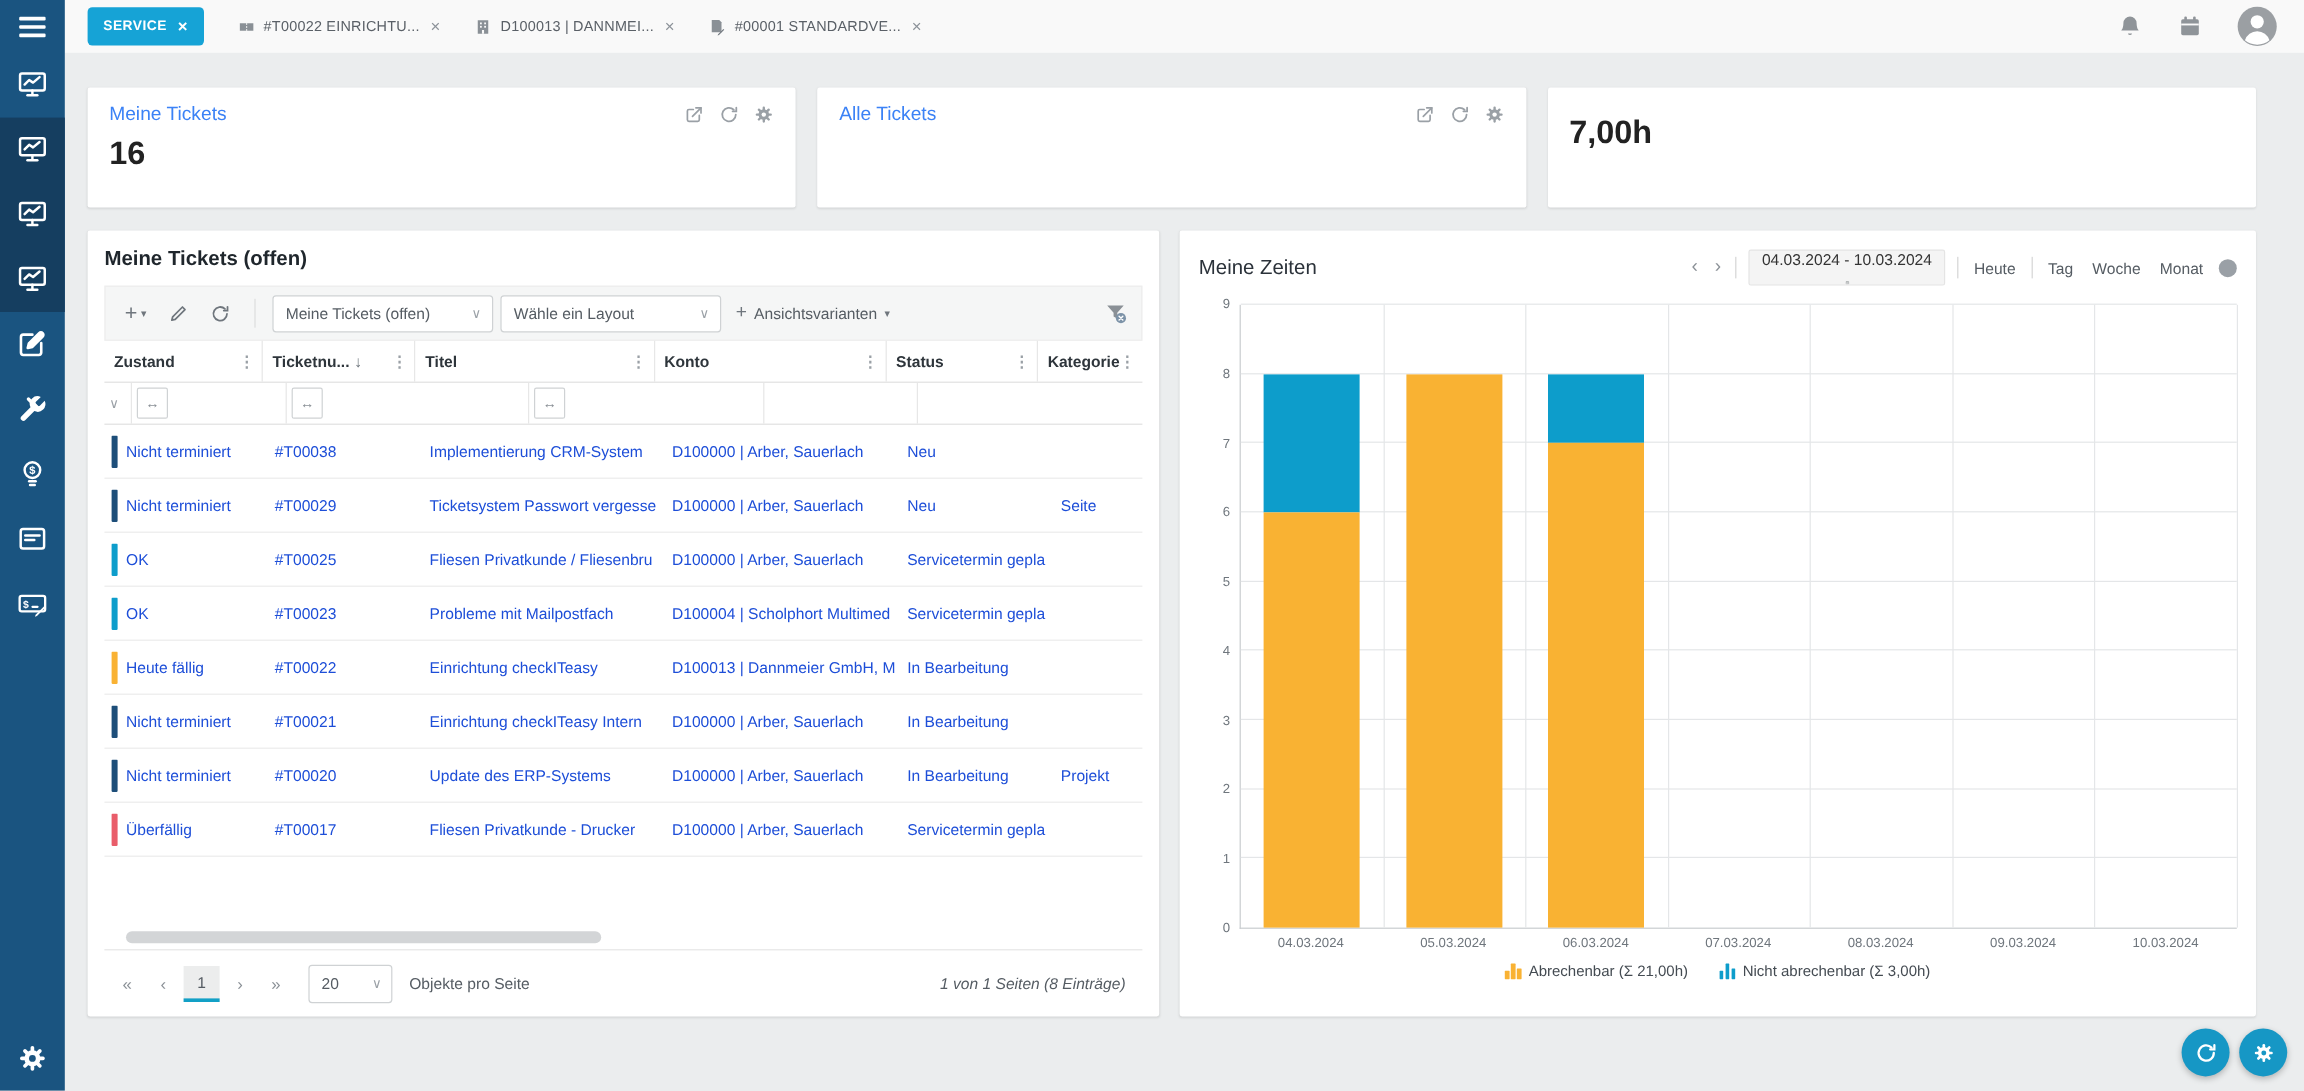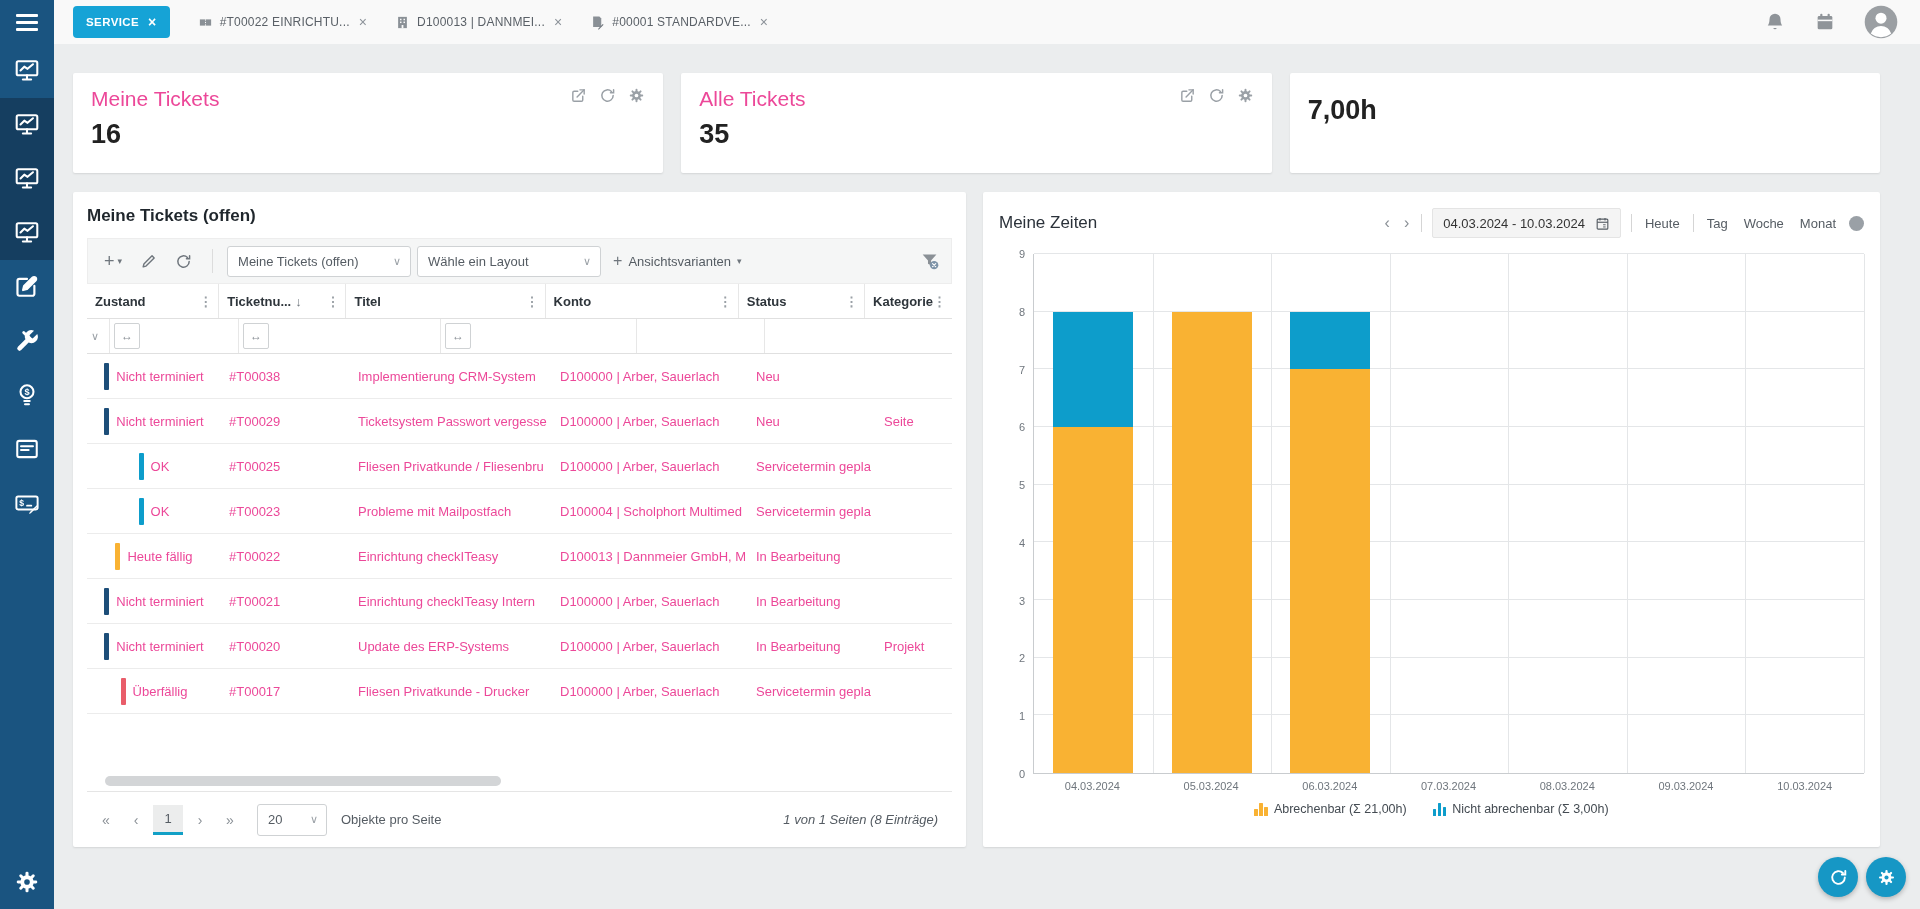--- a/index.html
+++ b/index.html
@@ -28,21 +28,21 @@
   .top-actions { margin-left:auto; display:flex; align-items:center; gap:28px; }
   .top-actions .ticon { cursor:pointer; display:flex; }
 
   
   .main { flex:1; padding:29px 40px 0 19px; min-height:0; position:relative; }
 
   
   .cards { display:flex; gap:18px; height:100px; }
   .card { flex:1; background:#fff; border-radius:2px; box-shadow:0 1px 2px rgba(0,0,0,.10); padding:14px 18px; }
   .stat-head { display:flex; align-items:flex-start; }
-  .stat-title { font-size:21px; color:#ec4899; }
+  .stat-title { font-size:16px; color:#3b82f6; }
   .stat-icons { margin-left:auto; display:flex; gap:12px; align-items:center; }
   .stat-icons svg { width:17px; height:17px; cursor:pointer; }
   .stat-value { font-size:27px; font-weight:bold; color:#222; margin-top:8px; }
 
   
   .panels { display:flex; gap:17px; margin-top:19px; height:655px; }
   .panel { background:#fff; border-radius:2px; box-shadow:0 1px 2px rgba(0,0,0,.10); flex:1; min-width:0; }
 
   
   .panel-tickets { padding:12px 14px 0 14px; display:flex; flex-direction:column; }
@@ -68,21 +68,21 @@
   .th .kebab { margin-left:auto; color:#9aa0a6; cursor:pointer; font-size:13px; }
   .th .sort { color:#6f767d; margin-left:4px; font-weight:normal; }
   .thead { border-bottom:1px solid #e0e0e0; }
   .tf { height:34px; border-right:1px solid #e7e7e7; display:flex; align-items:center; padding:3px 4px; }
   .tfilter { border-bottom:1px solid #e0e0e0; }
   .tf .chev { margin-left:auto; color:#9aa0a6; font-size:11px; padding-right:6px; cursor:pointer; }
   .resize-box { width:26px; height:26px; border:1px solid #cfd2d4; border-radius:2px; display:flex; align-items:center; justify-content:center; color:#8a9096; font-size:12px; flex-shrink:0; cursor:pointer; background:#fff; }
   .tf input { border:none; outline:none; flex:1; height:26px; min-width:0; padding:0 5px; font-size:13px; background:transparent; }
   .c0{width:134px;} .c1{width:129px;} .c2{width:202px;} .c3{width:196px;} .c4{width:128px;} .c5{flex:1; border-right:none !important;}
   .trow { display:flex; align-items:center; height:45px; border-bottom:1px solid #ececec; cursor:pointer; }
-  .td { padding:0 6px 0 8px; overflow:hidden; white-space:nowrap; color:#ec4899;justify-content:center; }
+  .td { padding:0 6px 0 8px; overflow:hidden; white-space:nowrap; color:#1d4ed8; }
   .td-state { display:flex; align-items:center; gap:7px; padding-left:6px; }
   .state-bar { width:5px; height:27px; border-radius:1px; flex-shrink:0; }
   .tbody-spacer { flex:1; }
 
   
   .hscroll { height:12px; margin:6px 2px 4px 2px; position:relative; }
   .hscroll .thumb { position:absolute; left:16px; top:1px; height:10px; width:46%; background:#d3d5d7; border-radius:5px; cursor:pointer; }
   .pager { border-top:1px solid #e5e5e5; height:56px; display:flex; align-items:center; padding:0 6px; font-size:13px; color:#555c63; }
   .pg-nav { display:flex; align-items:center; gap:4px; }
   .pg-btn { min-width:26px; height:30px; display:flex; align-items:center; justify-content:center; color:#8a9096; cursor:pointer; font-size:14px; }
@@ -93,21 +93,21 @@
   .pg-label { margin-left:14px; }
   .pg-summary { margin-left:auto; padding-right:8px;font-style:italic; }
 
   
   .panel-times { padding:14px 16px 0 16px; display:flex; flex-direction:column; }
   .times-head { display:flex; align-items:center; height:34px; }
   .times-title { font-size:17px; color:#2b323a; }
   .times-controls { margin-left:auto; display:flex; align-items:center; gap:10px; font-size:13px; color:#555c63; }
   .tc-arrow { color:#8a9096; font-size:16px; cursor:pointer; padding:0 2px; }
   .tc-div { width:1px; height:18px; background:#d5d5d5; }
-  .date-box { background:#f4f4f4; border:1px solid #e4e4e4; border-radius:2px; height:30px; display:flex; align-items:center; gap:10px; padding:0 10px; cursor:pointer; color:#333; }
+  .date-box { background:#f4f4f4; border:1px solid #e4e4e4; border-radius:2px; height:30px; display:flex; align-items:center; gap:10px; padding:0 10px; cursor:pointer; color:#333;flex-direction:column; }
   .date-box svg { width:15px; height:15px; }
   .tc-view { cursor:pointer; padding:0 3px; }
   .tc-circle { width:15px; height:15px; border-radius:50%; background:#9aa0a6; cursor:pointer; }
 
   .chart-wrap { margin-top:14px; display:flex; }
   .y-gutter { width:34px; position:relative; flex-shrink:0; }
   .y-label { position:absolute; right:8px; transform:translateY(-50%); font-size:11px; color:#6f767d; }
   .plot { position:relative; flex:1; height:520px; border-left:1px solid #c9cccf; border-bottom:1px solid #c9cccf; }
   .gridline-h { position:absolute; left:0; right:0; height:1px; background:#e4e6e8; }
   .gridline-v { position:absolute; top:0; bottom:0; width:1px; background:#e4e6e8; }
@@ -336,21 +336,20 @@
                     <rect x="10.6" y="2.5" width="2.8" height="19" rx="1.3"></rect>
                     <rect x="10.6" y="2.5" width="2.8" height="19" rx="1.3" transform="rotate(45 12 12)"></rect>
                     <rect x="10.6" y="2.5" width="2.8" height="19" rx="1.3" transform="rotate(90 12 12)"></rect>
                     <rect x="10.6" y="2.5" width="2.8" height="19" rx="1.3" transform="rotate(135 12 12)"></rect>
                     <circle cx="12" cy="12" r="6.2"></circle>
                   </g>
                   <circle cx="12" cy="12" r="2.6" fill="#fff"></circle>
                 </svg>
             </span>
           </div>
-          <div class="stat-value">35</div>
         </div>
         <div class="card">
           <div class="stat-value">7,00h</div>
         </div>
       </section>
 
       <section class="panels">
 
         <div class="panel panel-tickets">
           <div class="panel-title">Meine Tickets (offen)</div>

